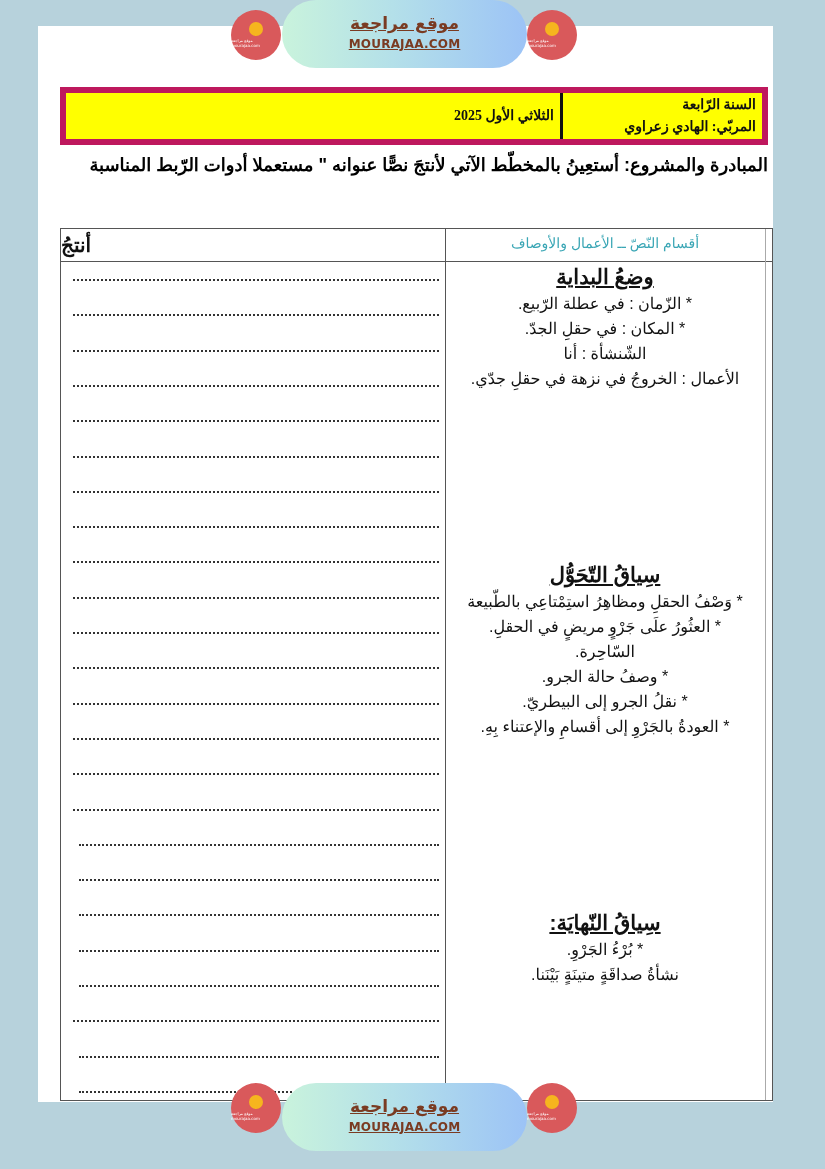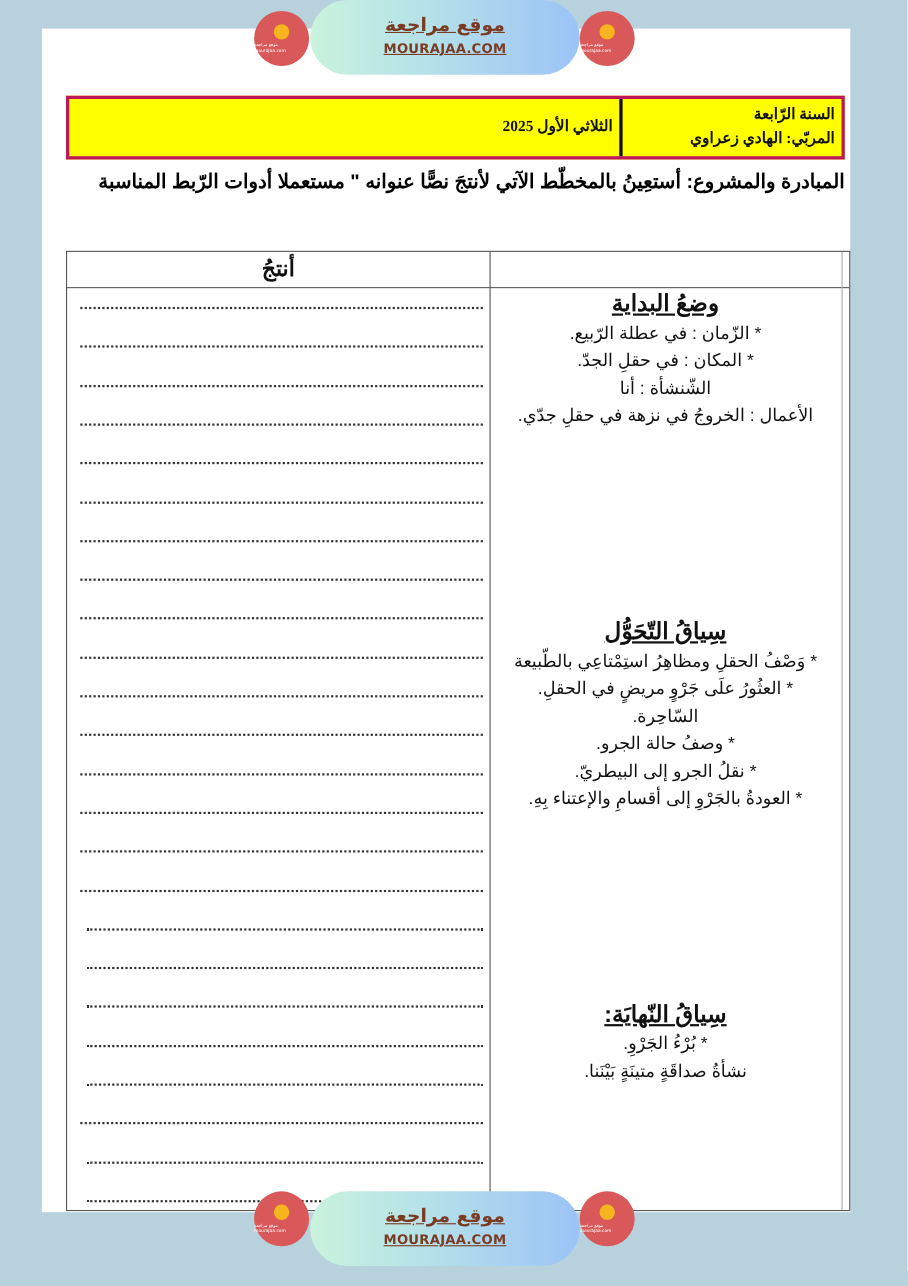--- a/index.html
+++ b/index.html
@@ -6,34 +6,34 @@
   body{width:825px;height:1169px;background:#b7d2dc;position:relative;overflow:hidden;font-family:"DejaVu Sans",sans-serif;}
   .page{position:absolute;left:38px;top:26px;width:735px;height:1076px;background:#ffffff;}
   
   .banner{position:absolute;width:245px;height:68px;border-radius:34px;background:linear-gradient(90deg,#c9f3dc 0%,#b4e0e9 45%,#9cc3f6 100%);display:flex;flex-direction:column;align-items:center;justify-content:center;z-index:3;}
   .banner .ar{font-family:"DejaVu Sans",sans-serif;font-weight:bold;font-size:17px;color:#7a3b22;text-decoration:underline;direction:rtl;line-height:20px;}
   .banner .en{font-family:"DejaVu Sans",sans-serif;font-weight:bold;font-size:12px;color:#7a3b22;text-decoration:underline;line-height:22px;letter-spacing:0.2px;}
   .badge{position:absolute;width:50px;height:50px;border-radius:50%;background:#d9595b;z-index:3;display:flex;flex-direction:column;align-items:center;justify-content:center;}
   .badge .dot{width:14px;height:14px;border-radius:50%;background:#f6b51e;margin-bottom:2px;}
   .badge .tiny{font-size:4px;color:#fff;line-height:5px;}
   
-  .hdr{position:absolute;left:60px;top:87px;width:708px;height:58px;border:3px solid #be185d;box-sizing:border-box;display:flex;background:#ffff00;}
+  .hdr{position:absolute;left:60px;top:87px;width:708px;height:58px;border:6px solid #be185d;box-sizing:border-box;display:flex;background:#ffff00;}
   .hdr .cell{border-left:3px solid #111;box-sizing:border-box;display:flex;flex-direction:column;justify-content:center;font-weight:bold;font-size:14px;color:#111;font-family:"Liberation Serif",serif;direction:rtl;}
   .hdr .cell:first-child{border-left:none;}
   .c-right{width:202px;padding-right:6px;}
   .c-mid{width:310px;text-align:center;}
   .c-left{flex:1;padding-right:6px;text-align:right;}
   .hdr .cell div{line-height:22px;}
   .task{position:absolute;left:60px;top:152px;width:708px;direction:rtl;text-align:right;color:#000000;font-weight:bold;font-size:18px;line-height:27px;font-family:Liberation Sans, sans-serif;}
   
   .maintbl{position:absolute;left:60px;top:228px;width:713px;height:873px;border:1px solid #555;box-sizing:border-box;}
   .vline{position:absolute;left:384px;top:0;width:1px;height:100%;background:#555;}
   .hline{position:absolute;left:0;top:32px;width:100%;height:1px;background:#555;}
   .rline{position:absolute;right:6px;top:0;width:1px;height:100%;background:#aaa;}
-  .col-h-left{position:absolute;left:0;top:0;width:384px;height:32px;text-align:center;font-weight:bold;font-size:20px;line-height:32px;color:#111;font-family:"Liberation Serif",serif;}
+  .col-h-left{position:absolute;left:0;top:0;width:384px;height:32px;font-weight:bold;font-size:20px;line-height:32px;color:#111;font-family:"Liberation Serif",serif;}
   .col-h-right{position:absolute;left:385px;top:0;width:318px;height:32px;text-align:center;font-size:14px;line-height:28px;color:#3aa6b5;direction:rtl;font-family:"Liberation Sans",sans-serif;}
   .dots{position:absolute;height:0;border-top:2px dotted #333;}
   .sec{position:absolute;right:12px;width:310px;direction:rtl;text-align:center;color:#111;font-family:Liberation Sans, sans-serif;}
   .sec .title{font-weight:bold;font-size:21px;text-decoration:underline;line-height:28px;}
   .sec .ln{font-size:16px;line-height:25px;}
 </style>
 </head>
 <body>
 
 <div class="page"></div>
@@ -61,20 +61,21 @@
   </div>
 </div>
 
 <div class="task">المبادرة والمشروع: أستعِينُ بالمخطّط الآتي لأنتجَ نصًّا عنوانه " مستعملا أدوات الرّبط المناسبة</div>
 
 <div class="maintbl">
   <div class="vline"></div>
   <div class="hline"></div>
   <div class="rline"></div>
   <div class="col-h-left">أنتجُ</div>
+  <div class="col-h-right">أقسام النّصّ ــ الأعمال والأوصاف</div>
 
   <div id="answer-lines">
       <div class="dots" style="top: 50px; left: 12px; width: 366px;"></div>
       <div class="dots" style="top: 85.3px; left: 12px; width: 366px;"></div>
       <div class="dots" style="top: 120.6px; left: 12px; width: 366px;"></div>
       <div class="dots" style="top: 155.9px; left: 12px; width: 366px;"></div>
       <div class="dots" style="top: 191.2px; left: 12px; width: 366px;"></div>
       <div class="dots" style="top: 226.5px; left: 12px; width: 366px;"></div>
       <div class="dots" style="top: 261.8px; left: 12px; width: 366px;"></div>
       <div class="dots" style="top: 297.1px; left: 12px; width: 366px;"></div>

